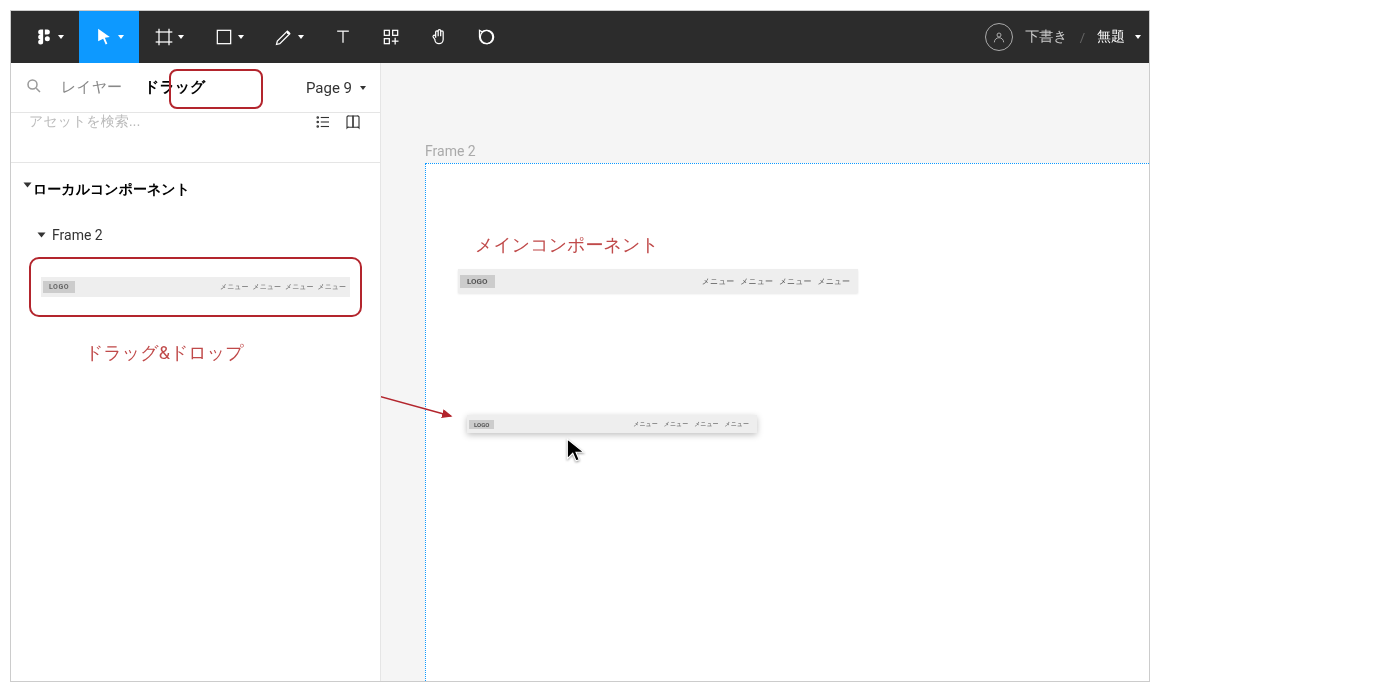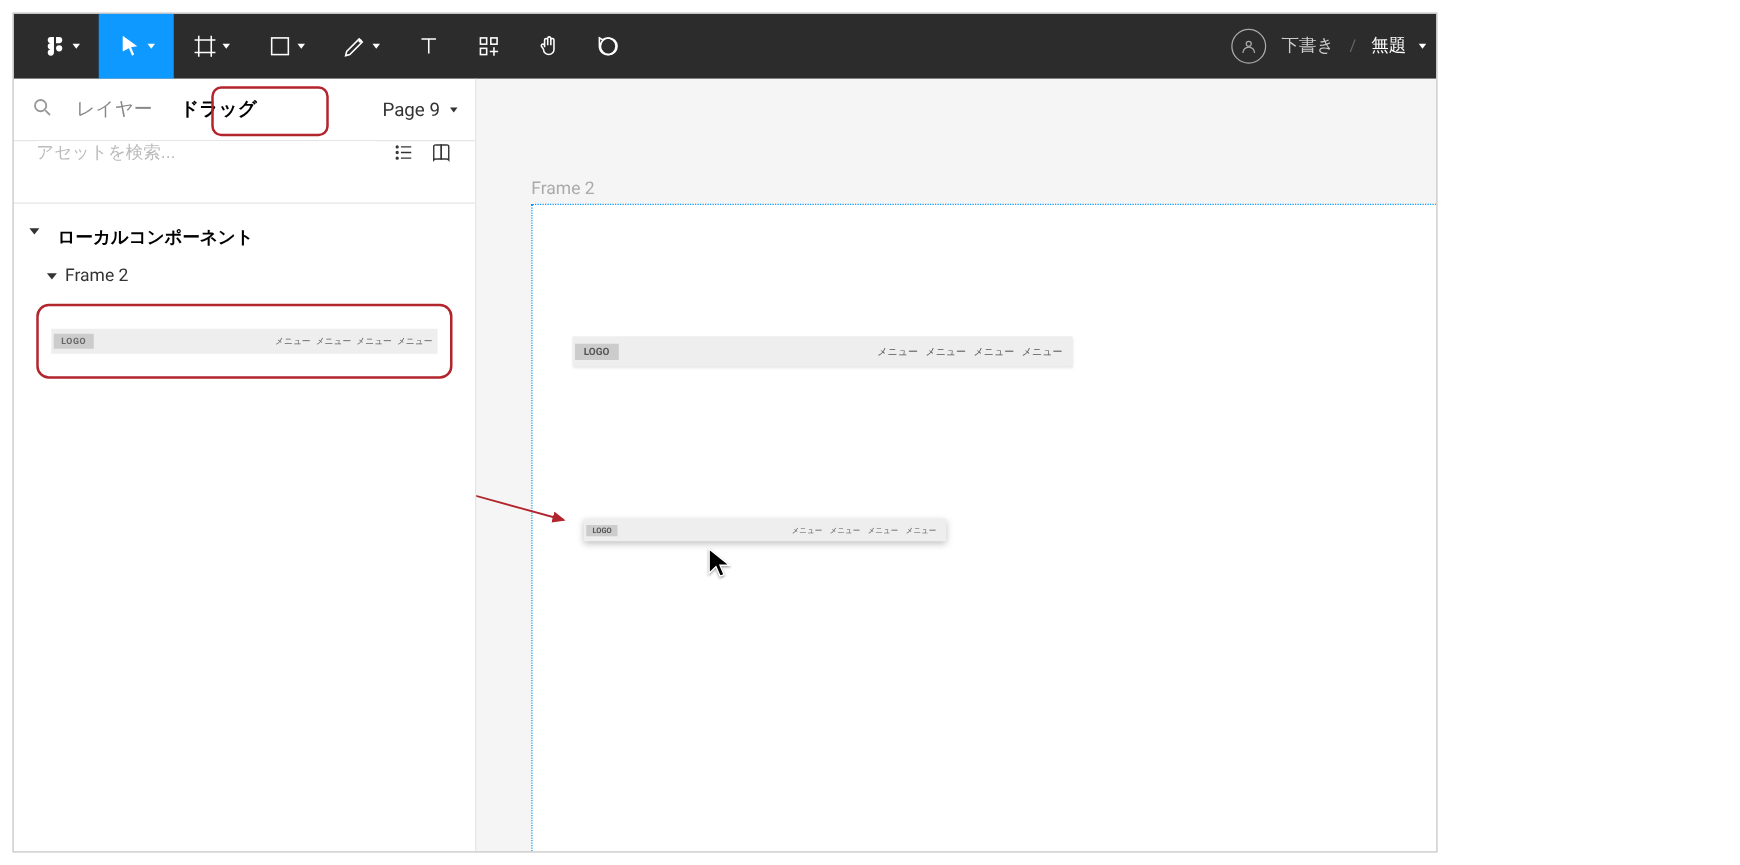--- a/index.html
+++ b/index.html
@@ -127,25 +127,25 @@
     }
     .icon-btn svg { width: 18px; height: 18px; }
 
     .sidebar-content {
       padding: 18px 14px;
       flex: 1;
     }
     .section-header {
       display: flex;
       align-items: flex-start;
-      gap: 16px;
+      gap: 3px;
       font-weight: 600;
       font-size: 14px;
       color: #000;
-      margin-bottom: 14px;
+      margin-bottom: 28px;
     }
     .tri {
       width: 0; height: 0;
       border-left: 5px solid #333;
       border-top: 4px solid transparent;
       border-bottom: 4px solid transparent;
       transform: rotate(90deg);
     }
     .frame-header {
       display: flex;
@@ -412,27 +412,29 @@
             <span class="logo">LOGO</span>
             <span class="menus">
               <span>メニュー</span>
               <span>メニュー</span>
               <span>メニュー</span>
               <span>メニュー</span>
             </span>
           </div>
         </div>
 
+        <div class="dragdrop-label">ドラッグ&amp;ドロップ</div>
       </div>
     </div>
 
     <div class="canvas">
       <div class="frame-label">Frame 2</div>
       <div class="frame"></div>
 
+      <div class="canvas-annotation" style="top:170px;left:94px;">メインコンポーネント</div>
 
       <div class="component-preview" style="top:206px;left:77px;width:400px;">
         <span class="logo">LOGO</span>
         <span class="menus">
           <span>メニュー</span>
           <span>メニュー</span>
           <span>メニュー</span>
           <span>メニュー</span>
         </span>
       </div>

